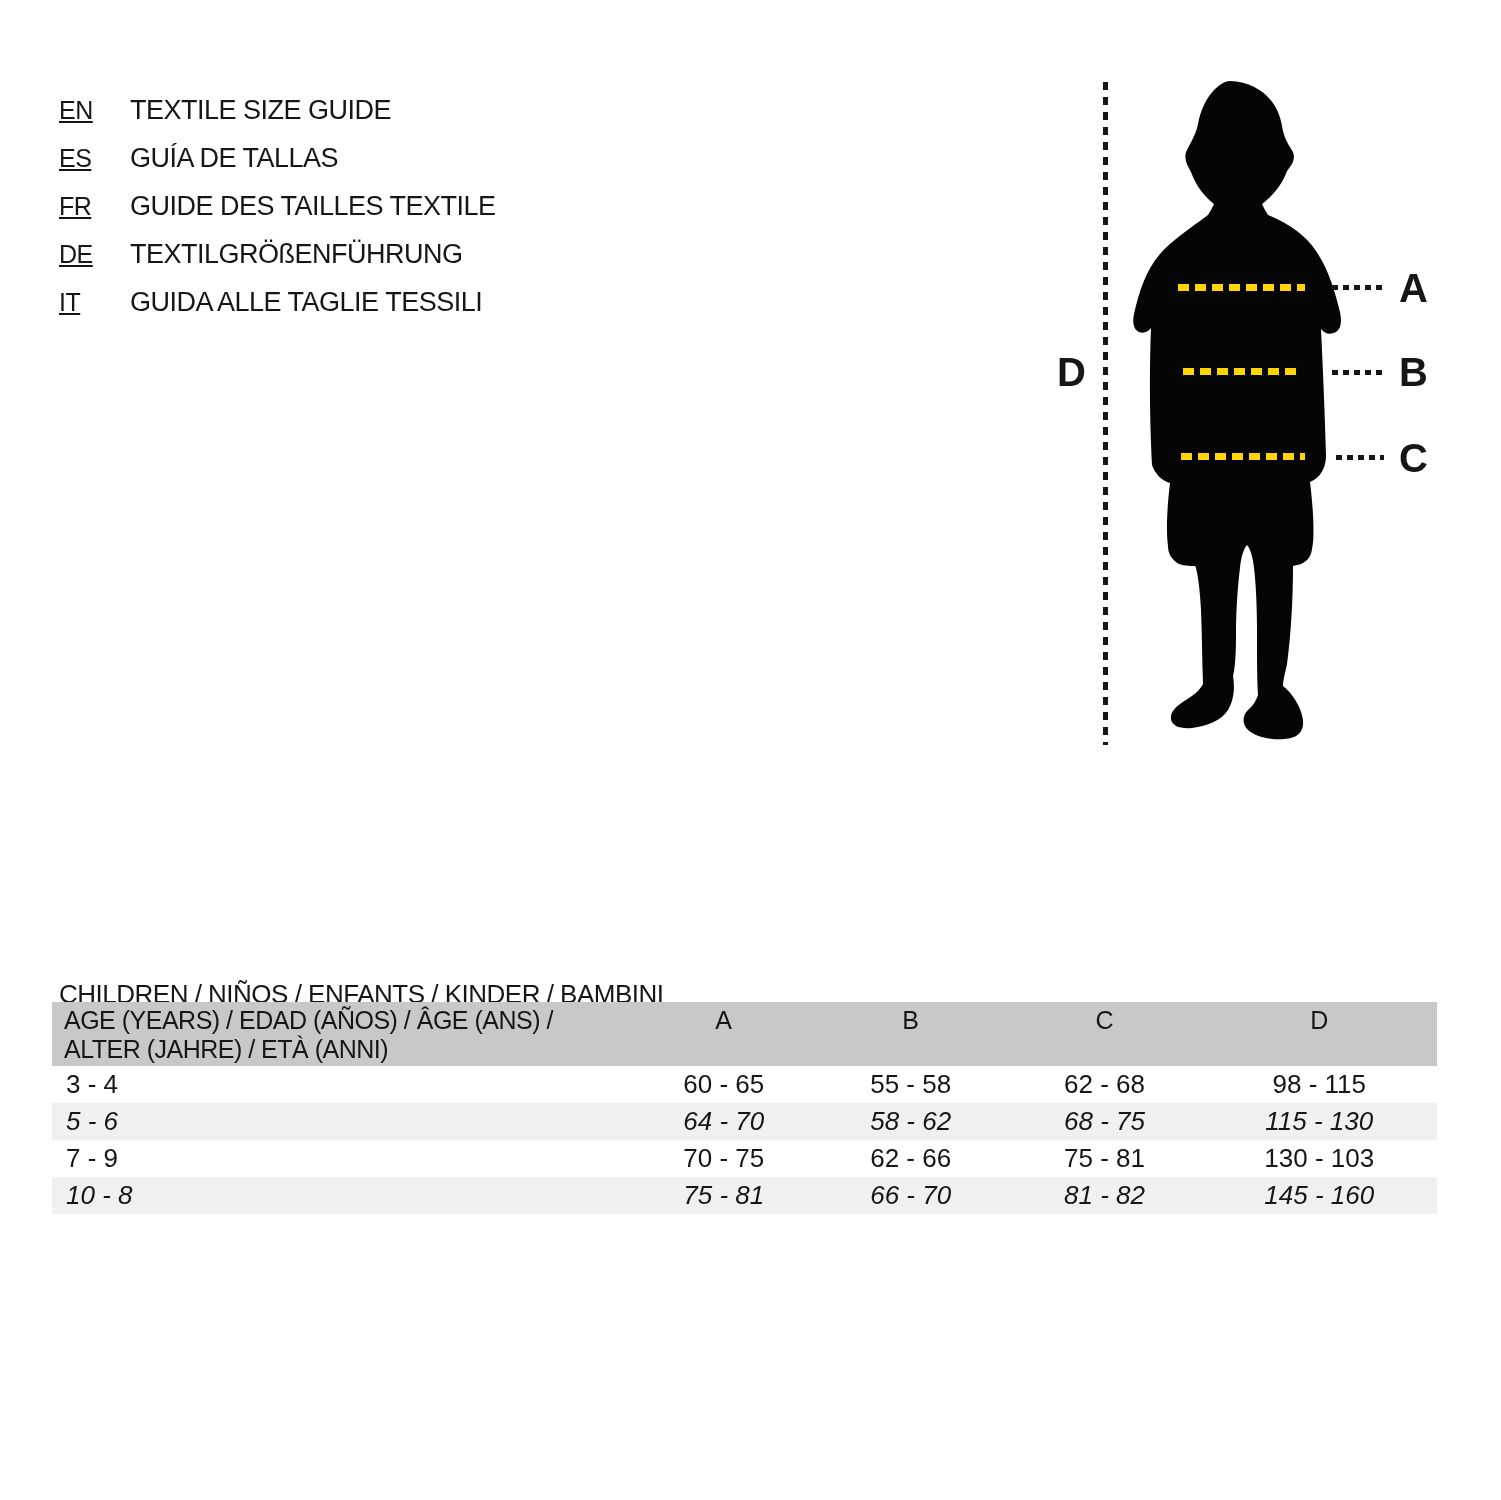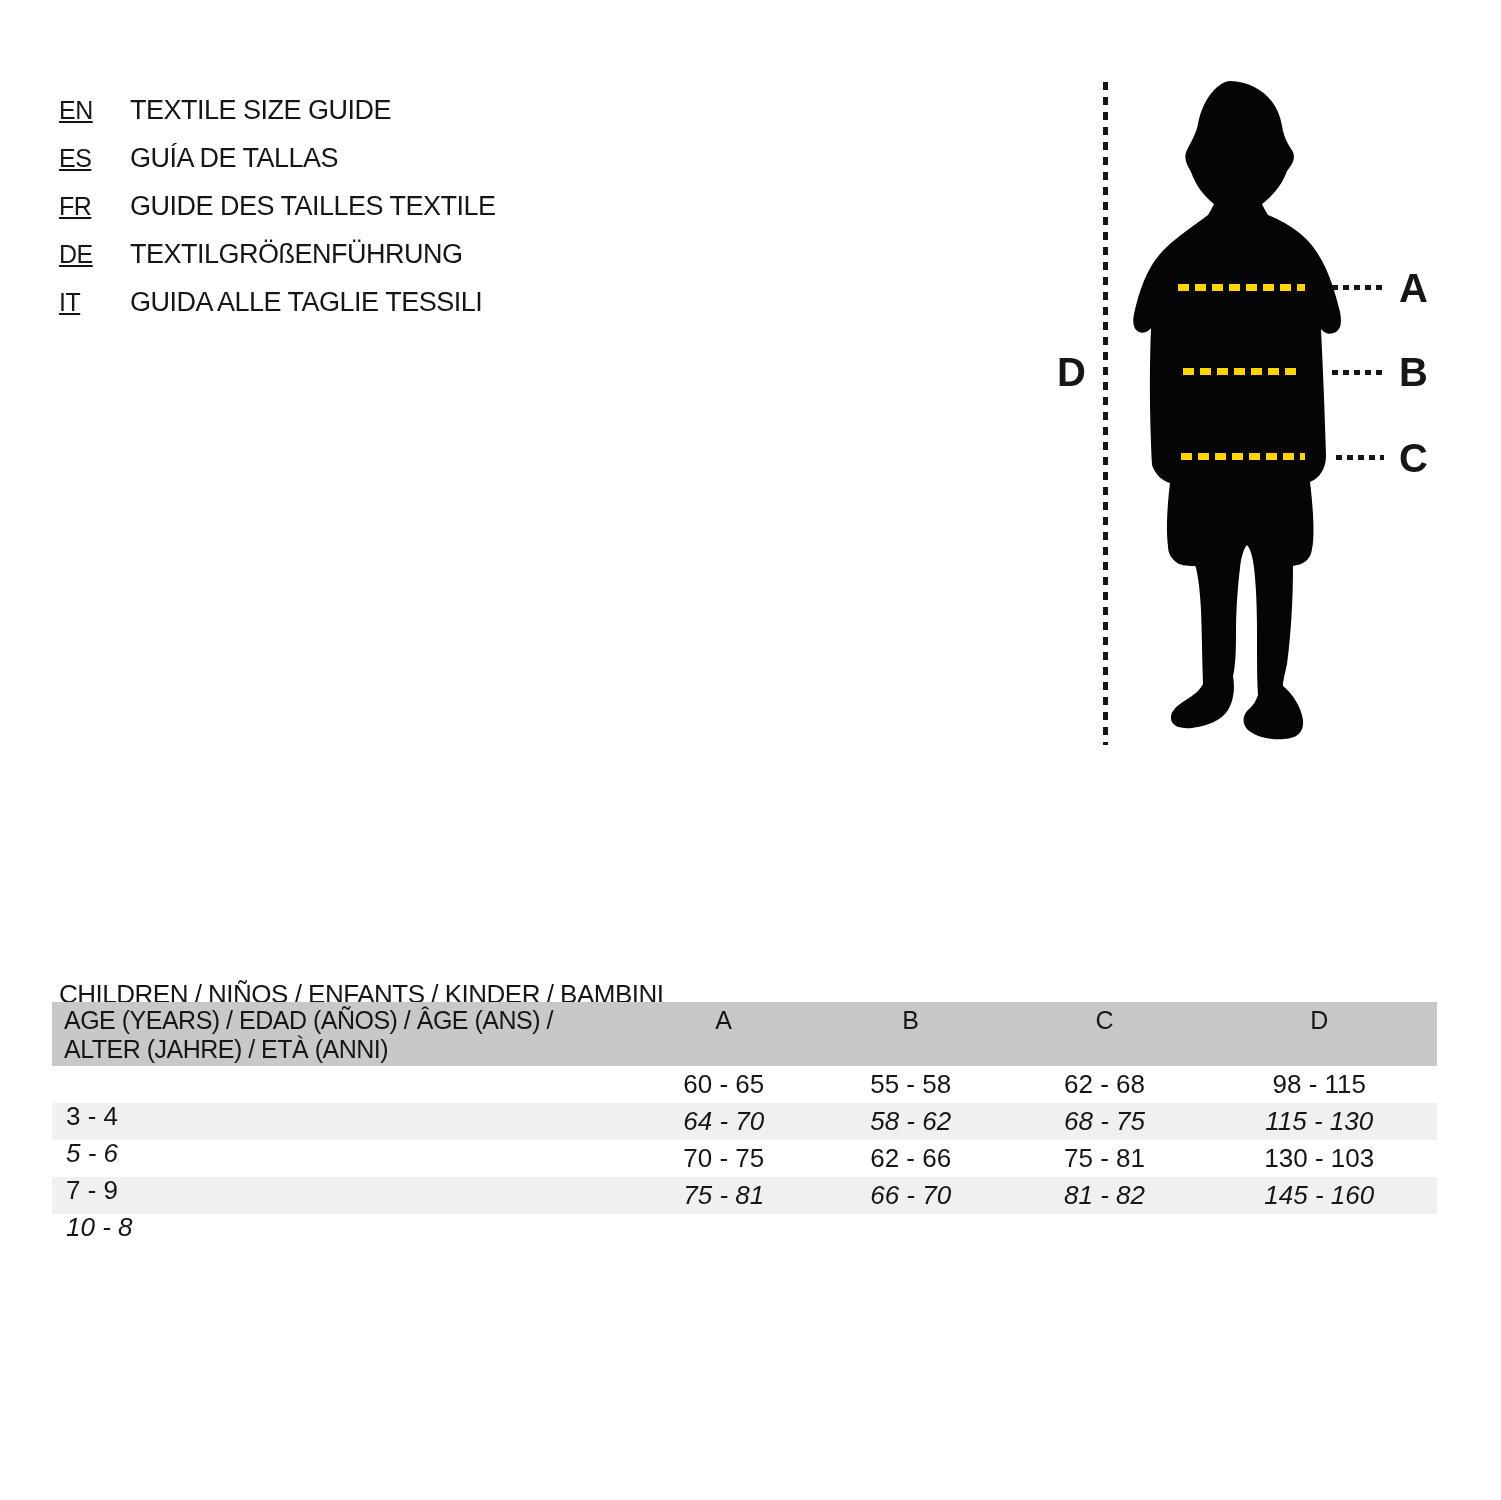--- a/index.html
+++ b/index.html
@@ -38,21 +38,21 @@
   .label-d{left:1057px;top:352px;}
 
   
   .section-title{position:absolute;left:59px;top:979px;font-size:26px;letter-spacing:-0.5px;}
   .size-table{position:absolute;left:52px;top:1002px;width:1385px;font-size:26px;}
   .t-row,.t-header{display:grid;grid-template-columns:42% 13% 14% 14% 17%;}
   .t-header{background:#c8c8cb;padding:4px 0 2px 0;}
   .t-header .age-cell{font-size:25px;line-height:29px;padding-left:12px;letter-spacing:-0.5px;}
   .t-header .num{line-height:29px;text-align:center;font-size:25px;}
   .t-row{height:37px;line-height:37px;}
-  .t-row .age-cell{padding-left:14px;margin-top:32px;}
+  .t-row .age-cell{padding-left:14px;}
   .t-row .num{text-align:center;}
   .row-alt{background:#f0f0f1;font-style:italic;}
 
   
   .legend{position:absolute;left:59px;top:1246px;}
   .legend-item{height:52px;line-height:52px;font-size:26px;letter-spacing:-0.5px;white-space:pre;}
 </style>
 </head>
 <body>
 

